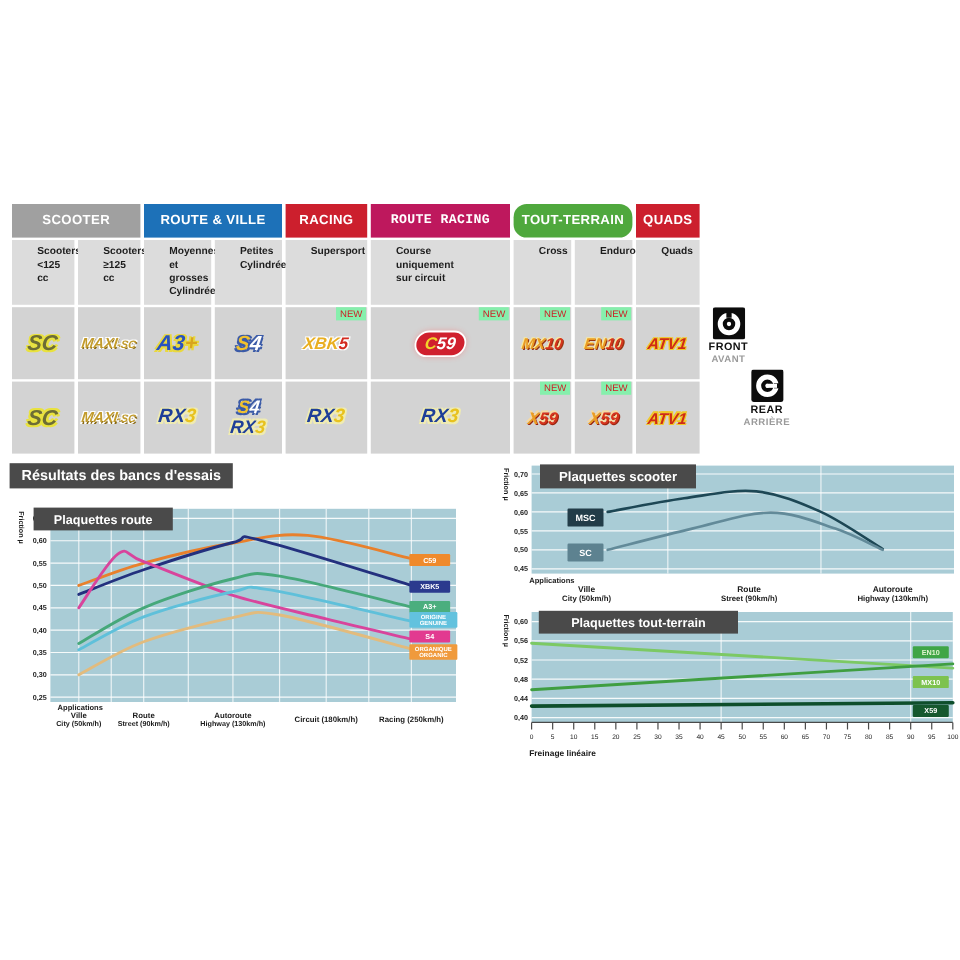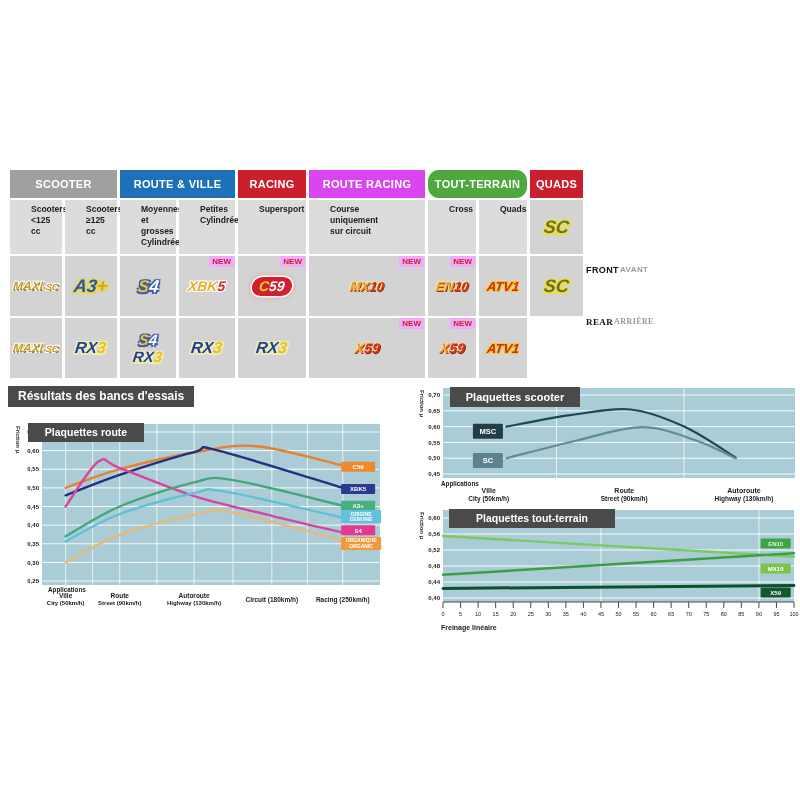--- a/index.html
+++ b/index.html
@@ -8,22 +8,22 @@
   
   #cat-table{position:absolute;left:10px;top:170px;display:grid;
     grid-template-columns:52px 52px 56px 56px 68px 116px 48px 48px 53px;
     grid-template-rows:28px 54px 60px 60px;column-gap:3px;row-gap:2px;}
   .band{color:#fff;font-weight:700;font-size:11px;display:flex;align-items:center;
         justify-content:center;letter-spacing:.3px;}
   .sub{background:#dcdcdc;font-size:8.5px;font-weight:700;color:#1d1d1d;
        padding:4px 21px;white-space:pre-line;line-height:1.3;}
   .pcell{background:#d3d3d3;position:relative;display:flex;align-items:center;
          justify-content:center;flex-direction:column;gap:2px;}
-  .new-tag{position:absolute;top:0;right:1px;background:#f0abfc;color:#cc2027;
-           font-size:8px;font-weight:700;padding:0 3px;line-height:11px;}
+  .new-tag{position:absolute;top:0;right:1px;background:#86efac;color:#cc2027;
+           font-size:8px;font-weight:400;padding:0 3px;line-height:11px;}
   
   .logo{font-style:italic;font-weight:900;transform:skewX(-7deg);white-space:nowrap;line-height:1;}
   .logo-sc{font-size:18px;text-shadow:-1.5px -1.5px 0 #e9e23e,1.5px -1.5px 0 #e9e23e,-1.5px 1.5px 0 #e9e23e,1.5px 1.5px 0 #e9e23e;}
   .seg-sc{color:#6d6d35;}
   .logo-maxi{font-size:12px;text-shadow:-1px -1px 0 #fff,1px -1px 0 #fff,-1px 1px 0 #fff,1px 1px 0 #8a6a12;}
   .seg-maxi{color:#c29b2b;}
   .seg-maxisc2{font-size:9px;color:#c29b2b;}
   .logo-a3{font-size:18px;text-shadow:-1.5px -1.5px 0 #e9d83e,1.5px -1.5px 0 #e9d83e,-1.5px 1.5px 0 #e9d83e,1.5px 1.5px 0 #e9d83e;}
   .seg-a3{color:#2853c0;}.seg-a3p{color:#d8a51e;}
   .logo-s4{font-size:17px;text-shadow:-1.5px -1.5px 0 #3b5ba8,1.5px -1.5px 0 #3b5ba8,-1.5px 1.5px 0 #3b5ba8,1.5px 1.5px 0 #3b5ba8;}
@@ -34,53 +34,54 @@
             box-shadow:0 0 0 1.5px #ffffff,0 0 6px #f28080;}
   .seg-c59c{color:#f2d22a;}.seg-c59n{color:#fff;}
   .logo-mx{font-size:13px;text-shadow:-1px -1px 0 #f7e9a0,1px 1px 0 #9a3510;}
   .seg-or{color:#eb9d23;}.seg-rednum{color:#d6331c;}
   .logo-atv{font-size:13px;text-shadow:-1px -1px 0 #f0c828,1px -1px 0 #f0c828,-1px 1px 0 #f0c828,1px 1px 0 #f0c828;}
   .seg-atv{color:#cf2b16;}
   .logo-rx{font-size:16px;text-shadow:-1.5px -1.5px 0 #f0ecb0,1.5px -1.5px 0 #f0ecb0,-1.5px 1.5px 0 #f0ecb0,1.5px 1.5px 0 #f0ecb0;}
   .seg-rx{color:#1e3f98;}.seg-rx3{color:#e8c21e;}
   .logo-x59{font-size:14px;text-shadow:-1px -1px 0 #f7d9a0,1px 1px 0 #9a2510;}
   
-  .marker{position:absolute;width:44px;display:flex;flex-direction:row;align-items:center;gap:1px;}
+  .marker{position:absolute;width:44px;display:flex;flex-direction:column;align-items:center;gap:1px;}
   .mlabel{font-weight:800;font-size:9px;color:#111;letter-spacing:.4px;}
   .msub{font-size:8px;color:#9a9a9a;font-weight:700;letter-spacing:.4px;}
   
   #results-title{position:absolute;left:8px;top:386px;background:#4a4a4a;color:#fff;
                  font-size:12px;font-weight:700;padding:3px 10px 4px;}
 </style>
 </head>
 <body>
 
 <div class="page">
 
   <div id="cat-table">
       <div class="band" style="background: rgb(160, 160, 160); grid-column: span 2;">SCOOTER</div>
       <div class="band" style="background: rgb(29, 113, 184); grid-column: span 2;">ROUTE &amp; VILLE</div>
       <div class="band" style="background: rgb(204, 31, 45); grid-column: span 1;">RACING</div>
-      <div class="band" style="background: #d946ef; grid-column: span 1;">ROUTE RACING</div>
+      <div class="band" style="background: #be185d; grid-column: span 1; font-family: Liberation Mono, monospace;">ROUTE RACING</div>
       <div class="band" style="background: rgb(79, 168, 61); grid-column: span 2; border-radius: 11px;">TOUT-TERRAIN</div>
       <div class="band" style="background: rgb(204, 31, 45); grid-column: span 1;">QUADS</div>
       <div class="sub">Scooters
 &lt;125 cc</div>
       <div class="sub">Scooters
 ≥125 cc</div>
       <div class="sub">Moyennes
 et grosses
 Cylindrées</div>
       <div class="sub">Petites
 Cylindrées</div>
       <div class="sub">Supersport</div>
       <div class="sub">Course
 uniquement
 sur circuit</div>
       <div class="sub">Cross</div>
+      <div class="sub">Enduro</div>
       <div class="sub">Quads</div>
       <div class="pcell">
         <span class="logo logo-sc"><span class="seg-sc">SC</span></span>
       </div>
       <div class="pcell">
         <span class="logo logo-maxi"><span class="seg-maxi">MAXI</span><span class="seg-maxisc2">-SC</span></span>
       </div>
       <div class="pcell">
         <span class="logo logo-a3"><span class="seg-a3">A3</span><span class="seg-a3p">+</span></span>
       </div>
@@ -142,21 +143,21 @@
     <svg width="27" height="27" viewBox="0 0 27 27">
       <rect width="27" height="27" rx="2" fill="#0c0c0c"></rect>
       <circle cx="13.5" cy="14" r="7.3" fill="none" stroke="#ffffff" stroke-width="4.2"></circle>
       <rect x="11.3" y="2.2" width="4.4" height="6.6" fill="#0c0c0c"></rect>
       <circle cx="13.5" cy="14" r="1.8" fill="#ffffff"></circle>
     </svg>
     <div class="mlabel">FRONT</div>
     <div class="msub">AVANT</div>
   </div>
 
-  <div class="marker" style="left:585px;top:308px;font-family:Liberation Serif, serif;">
+  <div class="marker" style="left:617px;top:308px;">
     <svg width="27" height="27" viewBox="0 0 27 27">
       <rect width="27" height="27" rx="2" fill="#0c0c0c"></rect>
       <circle cx="13.5" cy="13.5" r="7.3" fill="none" stroke="#ffffff" stroke-width="4.2"></circle>
       <rect x="19" y="11.4" width="7" height="4.2" fill="#0c0c0c"></rect>
       <rect x="12.5" y="11.8" width="9" height="3.4" fill="#ffffff"></rect>
       <circle cx="13.5" cy="13.5" r="1.8" fill="#ffffff"></circle>
     </svg>
     <div class="mlabel">REAR</div>
     <div class="msub">ARRIÈRE</div>
   </div>

